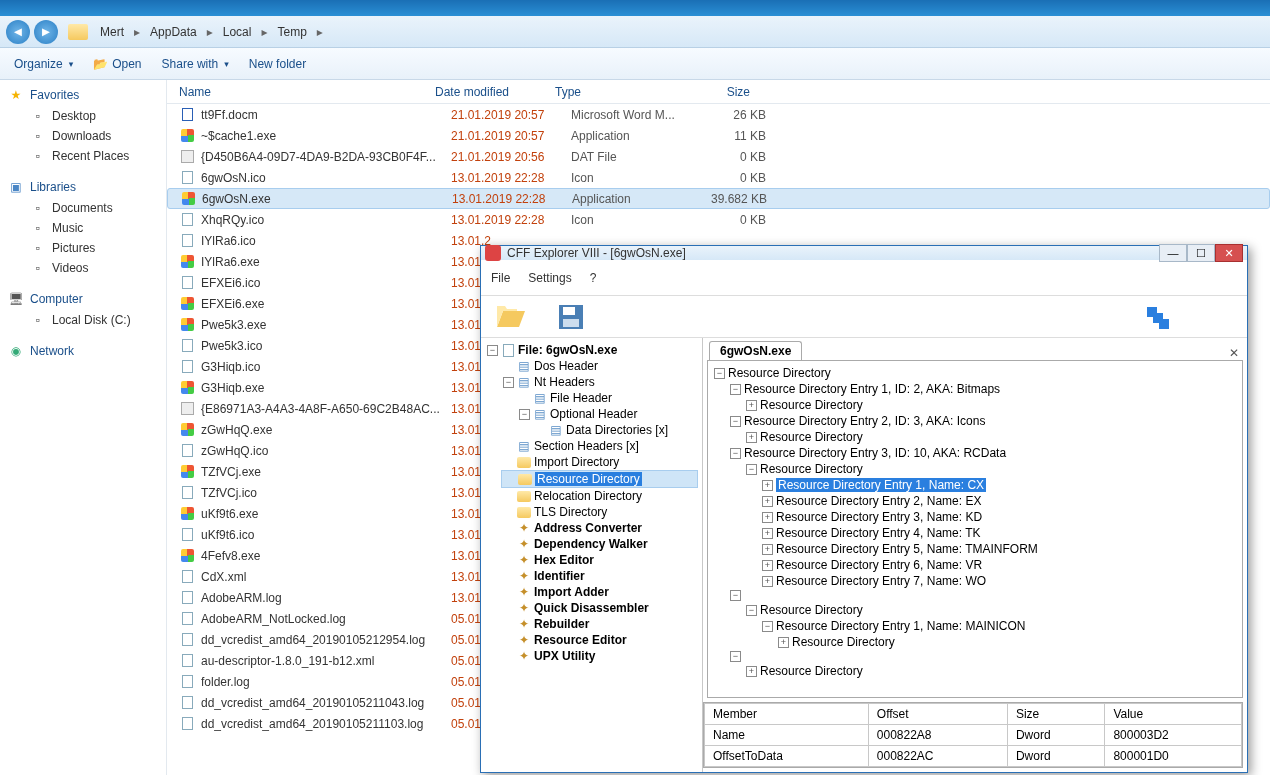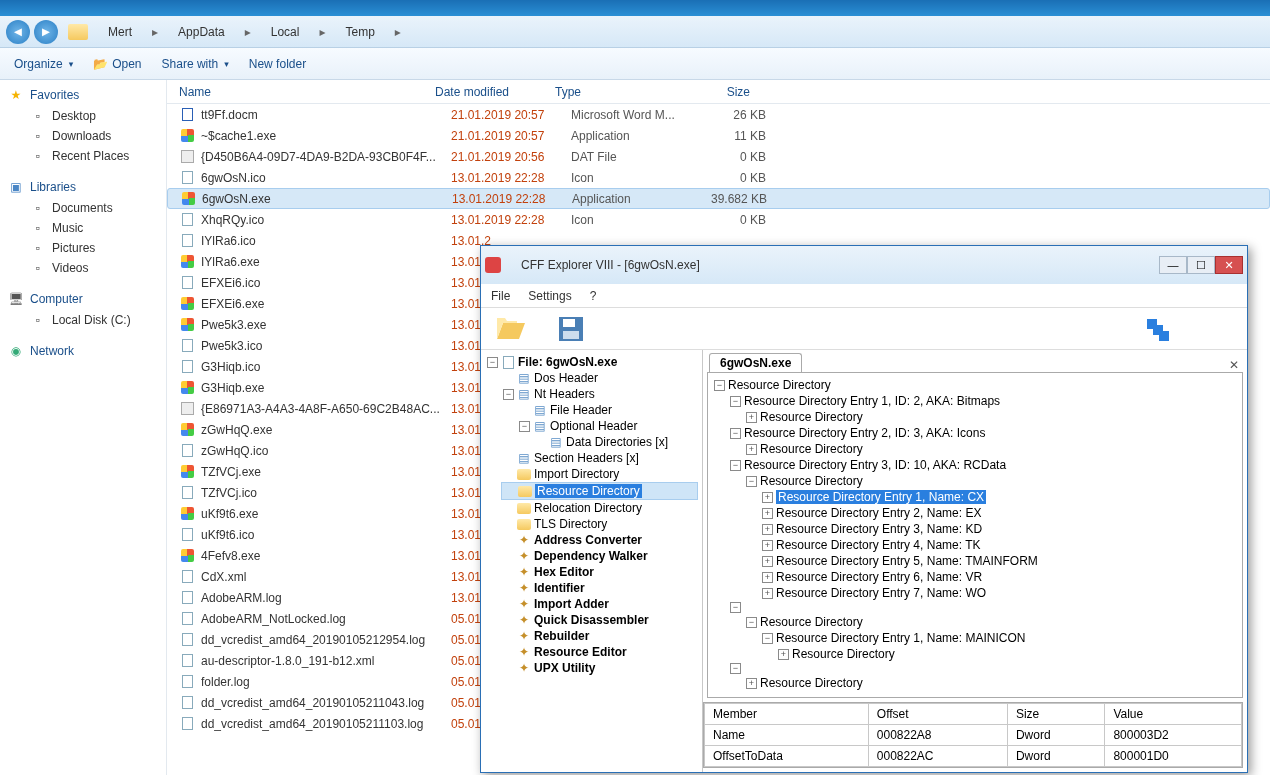--- a/index.html
+++ b/index.html
@@ -5,21 +5,21 @@
 * { margin:0; padding:0; box-sizing:border-box; font-family:"Segoe UI",Tahoma,sans-serif; font-size:12px; }
 body { background:#fff; width:1270px; height:775px; overflow:hidden; position:relative; }
 
 
 .taskbar { height:16px; background:linear-gradient(#1a6fb5,#2a8fd5); }
 
 
 .addressbar { height:32px; background:linear-gradient(#eaf3fb,#d6e8f7); display:flex; align-items:center; padding:0 6px; gap:4px; border-bottom:1px solid #b8d0e5; }
 .navbtn { width:24px; height:24px; border-radius:50%; background:radial-gradient(#6fb5e8,#2a7fc5); display:flex; align-items:center; justify-content:center; color:#fff; font-size:13px; cursor:pointer; }
 .foldericon { width:20px; height:16px; background:linear-gradient(#ffe9a8,#f5c95f); border-radius:2px; margin-left:6px; }
-.breadcrumb { display:flex; align-items:center; gap:12px; margin-left:12px; color:#333;justify-content:flex-end; }
+.breadcrumb { display:flex; align-items:center; gap:2px; margin-left:4px; color:#333;justify-content:flex-end; }
 .bcsep { color:#666; padding:0 4px; }
 .bcitem { padding:2px 4px; cursor:pointer; }
 
 
 .toolbar { height:32px; background:linear-gradient(#f7fbff,#e8f1fa); display:flex; align-items:center; gap:20px; padding:0 14px; border-bottom:1px solid #c8d8e8; color:#1a4f8a; }
 .tbitem { cursor:pointer; display:flex; align-items:center; gap:4px; }
 .dropdown-arrow::after { content:"▾"; font-size:9px; margin-left:2px; }
 
 
 .explorer-body { display:flex; height:calc(775px - 16px - 32px - 32px); }
@@ -40,27 +40,27 @@
 .filerow { display:flex; align-items:center; height:21px; padding-left:12px; color:#333; cursor:pointer; }
 .filerow.selected { background:#d6e8f7; border:1px solid #a8cdee; border-radius:3px; }
 .fileicon { width:16px; height:16px; margin-right:6px; display:inline-flex; align-items:center; justify-content:center; }
 .cell-name { width:250px; white-space:nowrap; overflow:hidden; text-overflow:ellipsis; }
 .cell-date { width:120px; color:#c2410c; }
 .cell-type { width:120px; color:#555; white-space:nowrap; overflow:hidden; text-overflow:ellipsis; }
 .cell-size { width:75px; text-align:right; color:#555; }
 
 
 .cffwin { position:absolute; left:480px; top:245px; width:768px; height:528px; background:#fff; border:1px solid #2a6fb5; box-shadow:3px 3px 10px rgba(0,0,0,0.4); display:flex; flex-direction:column; }
-.cfftitle { height:38px; background:linear-gradient(#eaf3fb,#d6e8f7); display:flex; align-items:center; padding:2px 4px; gap:20px; }
+.cfftitle { height:14px; background:linear-gradient(#eaf3fb,#d6e8f7); display:flex; align-items:center; padding:2px 4px; gap:6px; }
 .cfftitle-icon { width:16px; height:16px; background:#d44; border-radius:3px; }
 .cfftitle-text { flex:1; color:#333; }
 .winctrls { display:flex; gap:0; }
 .winctrl { width:28px; height:18px; background:#e8eef5; border:1px solid #a8b8c8; display:flex; align-items:center; justify-content:center; font-size:11px; cursor:pointer; }
 .winctrl.close { background:#d65050; color:#fff; border-color:#a83030; }
-.cffmenu { height:24px; display:flex; align-items:center; gap:18px; padding:0 10px; color:#333; border-bottom:1px solid #ddd; }
+.cffmenu { height:36px; display:flex; align-items:center; gap:18px; padding:0 10px; color:#333; border-bottom:1px solid #ddd; }
 .cffmenu span { cursor:pointer; }
 .cfftoolbar { height:42px; display:flex; align-items:center; gap:28px; padding:0 14px; border-bottom:1px solid #ddd; }
 .bigicon { width:32px; height:32px; cursor:pointer; }
 
 .cffbody { flex:1; display:flex; }
 .cffleft { width:222px; border-right:1px solid #c8c8c8; padding:4px; overflow:hidden; }
 .cffright { flex:1; display:flex; flex-direction:column; }
 .cfftab { height:22px; display:flex; align-items:flex-end; padding-left:6px; }
 .cfftab-label { border:1px solid #aaa; border-bottom:none; padding:2px 10px; background:#fff; font-weight:bold; border-radius:3px 3px 0 0; }
 .cfftab-close { margin-left:auto; margin-right:8px; cursor:pointer; color:#555; }

